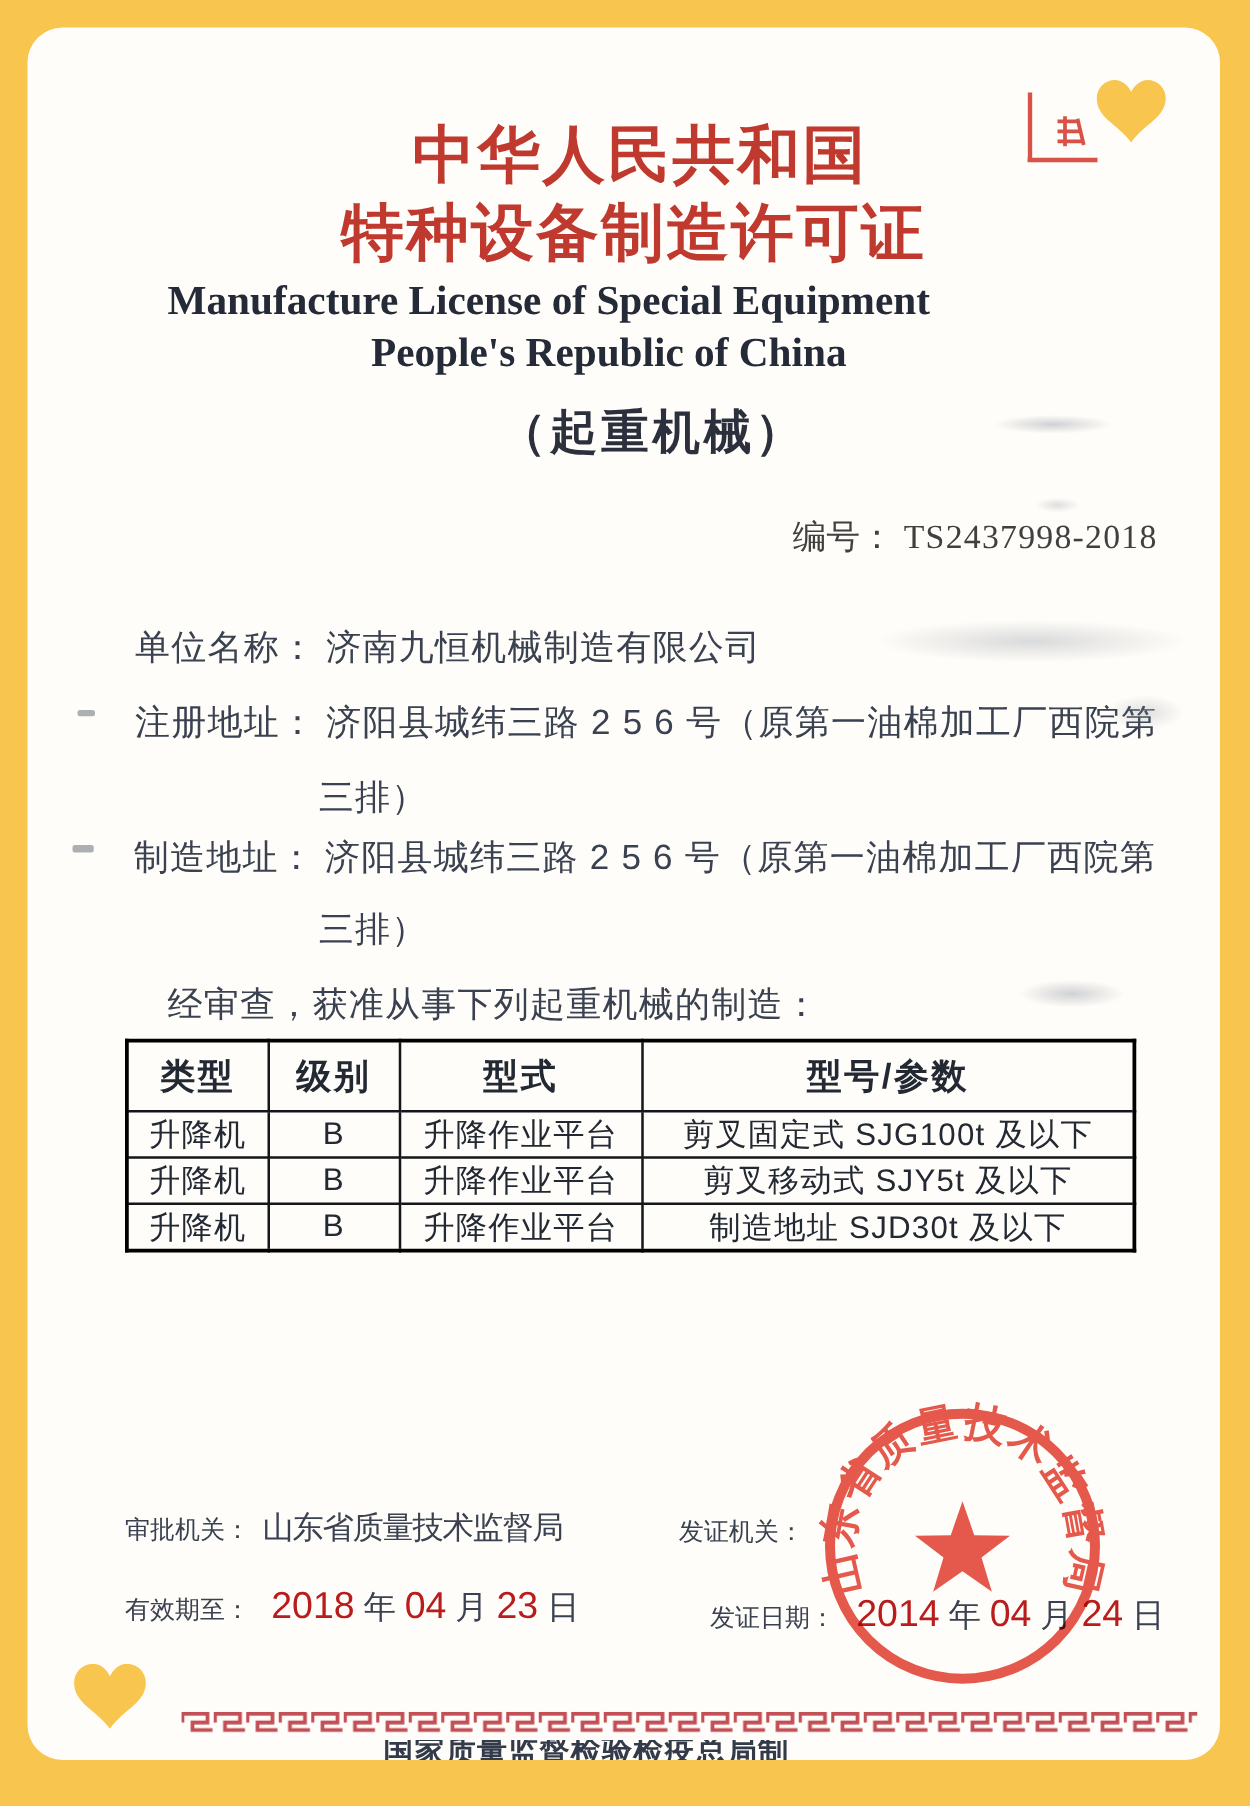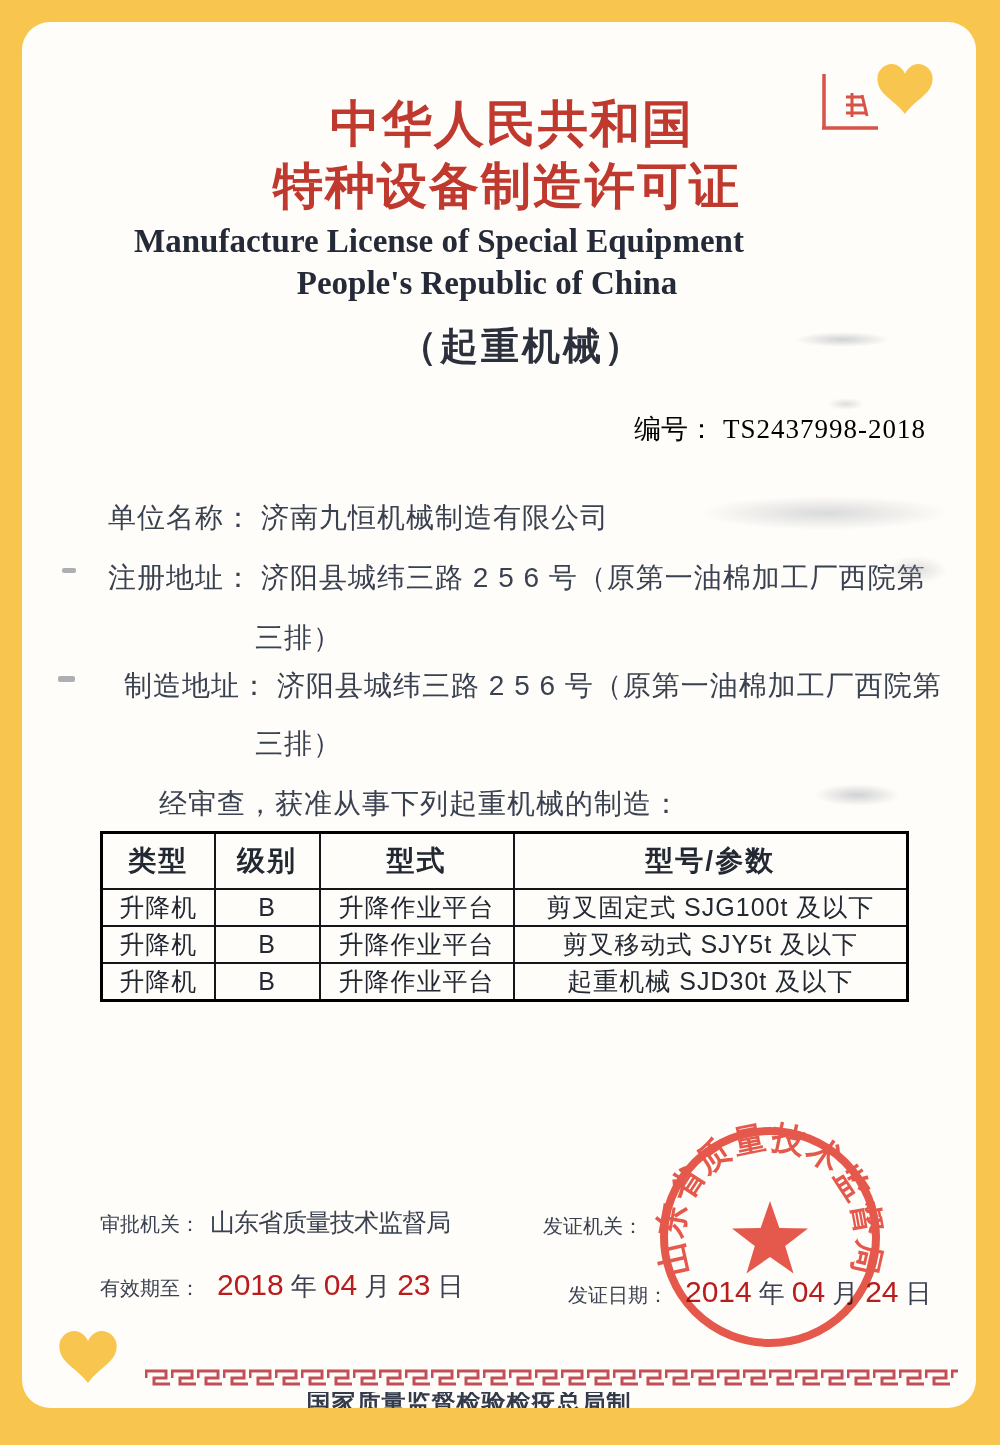--- a/index.html
+++ b/index.html
@@ -21,21 +21,21 @@
   }
   .title-en{
     left:0;width:878px;text-align:center;
     color:var(--english-navy,#252a38);
     font-family:"Liberation Serif",serif;font-weight:bold;font-size:33px;
   }
   .category{
     left:0;width:1000px;text-align:center;transform:translateX(22px);
     color:#2b303c;font-size:38px;font-weight:600;letter-spacing:3px;
   }
-  .license-no{font-size:27px;color:#000000;}
+  .license-no{font-size:27px;color:#404040;}
   .license-no .code{font-family:"Liberation Serif",serif;letter-spacing:1px;margin-left:8px;}
   
   .field{font-size:28px;color:var(--body-text,#3a4150);letter-spacing:1px;}
   .field .lbl{margin-right:8px;}
   
   .lic-table{
     position:absolute;left:100px;top:831px;width:806px;
     border-collapse:collapse;table-layout:fixed;
     border:3px solid #000000;
   }
@@ -106,27 +106,27 @@
 
 <div class="line field" style="left:108px;top:502px;">
   <span class="lbl">单位名称：</span><span>济南九恒机械制造有限公司</span>
 </div>
 <div class="line field" style="left:108px;top:562px;">
   <span class="lbl">注册地址：</span><span>济阳县城纬三路 2 5 6 号（原第一油棉加工厂西院第</span>
 </div>
 <div class="line field" style="left:255px;top:622px;">
   <span>三排）</span>
 </div>
-<div class="line field" style="left:124px;top:670px;">
+<div class="line field" style="left:107px;top:670px;">
   <span class="lbl">制造地址：</span><span>济阳县城纬三路 2 5 6 号（原第一油棉加工厂西院第</span>
 </div>
 <div class="line field" style="left:255px;top:728px;">
   <span>三排）</span>
 </div>
-<div class="line field" style="left:159px;top:788px;">
+<div class="line field" style="left:134px;top:788px;">
   <span>经审查，获准从事下列起重机械的制造：</span>
 </div>
 
 <table class="lic-table">
   <colgroup>
     <col style="width:113px">
       <col style="width:105px">
       <col style="width:194px">
       <col style="width:394px">
   </colgroup>
@@ -146,21 +146,21 @@
   <tr>
     <td>升降机</td>
     <td>B</td>
     <td>升降作业平台</td>
     <td>剪叉移动式 SJY5t 及以下</td>
   </tr>
   <tr>
     <td>升降机</td>
     <td>B</td>
     <td>升降作业平台</td>
-    <td>起重机械 SJD30t 及以下</td>
+    <td>制造地址 SJD30t 及以下</td>
   </tr>
 </tbody>
   </table>
 
 <div class="line foot" style="left:100px;top:1208px;">
   <span class="flbl">审批机关：</span><span class="forg">山东省质量技术监督局</span>
 </div>
 <div class="line foot" style="left:543px;top:1215px;">
   <span class="flbl">发证机关：</span>
 </div>

